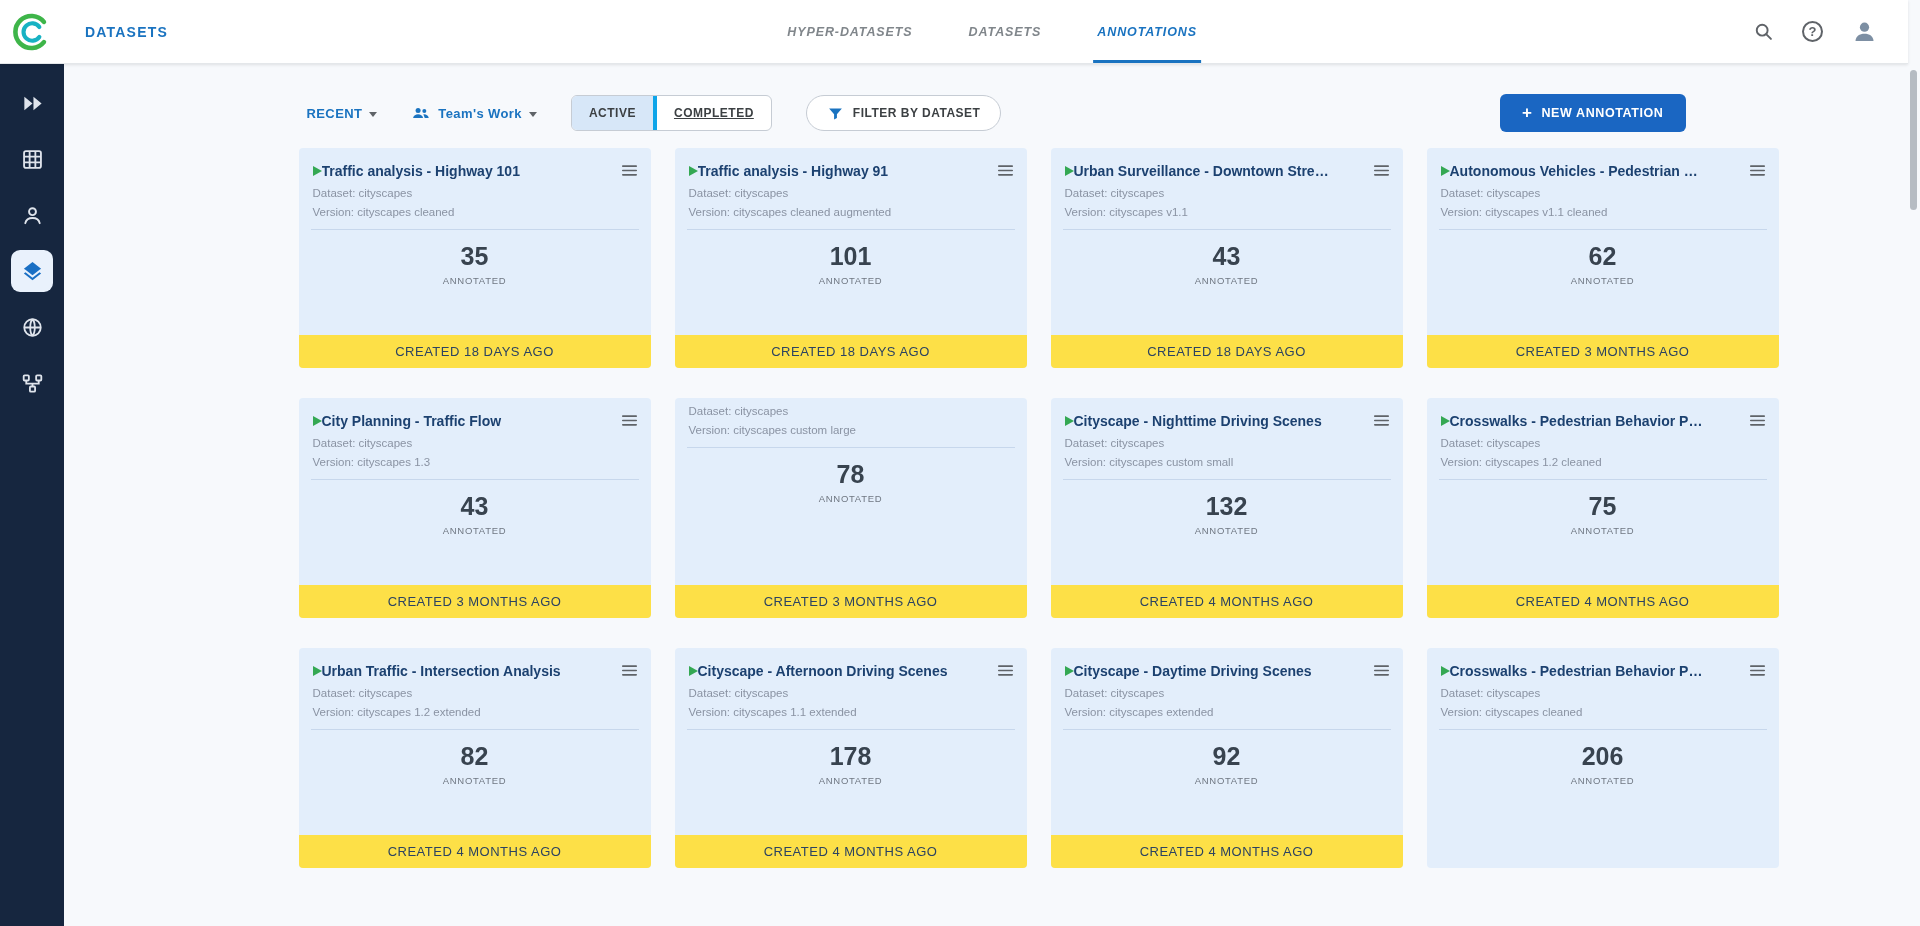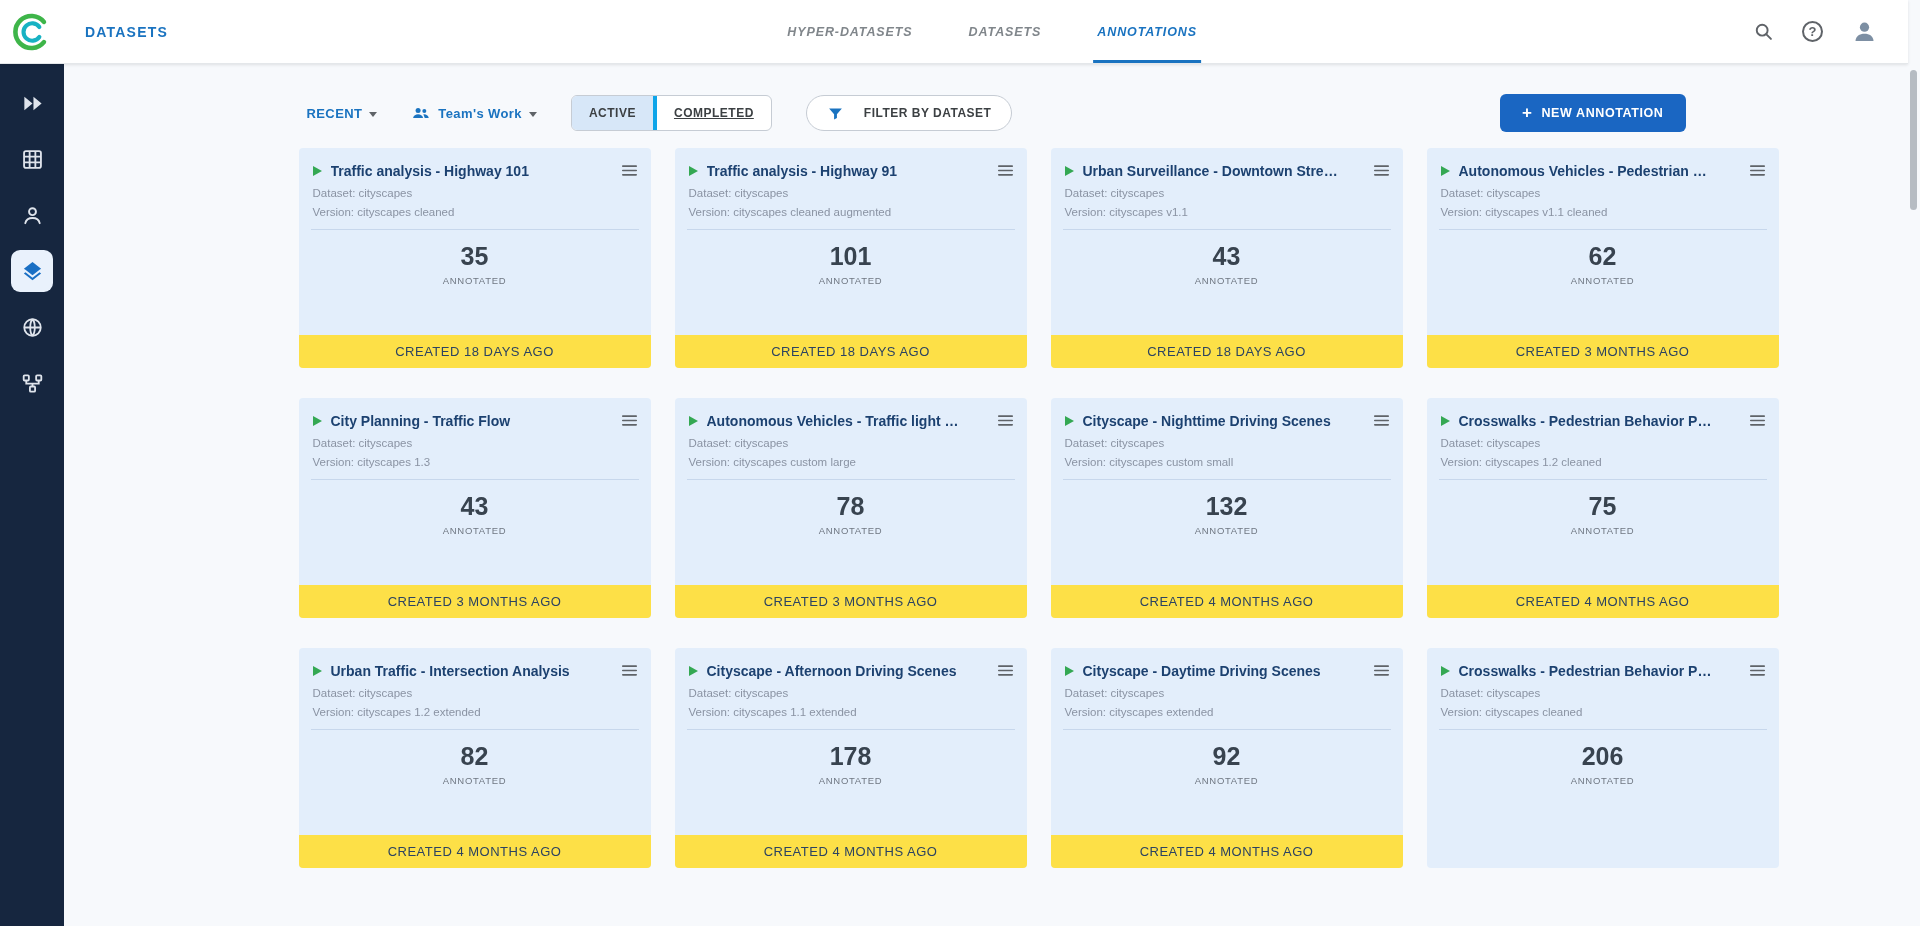--- a/index.html
+++ b/index.html
@@ -40,32 +40,32 @@
   .dd-label { font-size:13px; font-weight:600; letter-spacing:.4px; }
   .caret { width:0; height:0; border-left:4.5px solid transparent; border-right:4.5px solid transparent;
            border-top:5px solid #5f6368; margin-top:2px; }
   .scope-dd { margin-left:34px; }
   .seg-control { display:flex; border:1px solid #c6ccd4; border-radius:6px; overflow:hidden;
                  background:#ffffff; height:36px; margin-left:34px; cursor:pointer; }
   .seg { padding:0 17px; line-height:34px; font-size:12px; font-weight:700; letter-spacing:.5px; color:#3c4043; }
   .seg.active { background:#d7e7f8; }
   .seg + .seg { border-left:4px solid #0ea5e9;text-decoration:underline; }
   .filter-btn { margin-left:34px; height:36px; border:1px solid #c6ccd4; border-radius:18px; background:#ffffff;
-                display:flex; align-items:center; gap:20px; padding:11px 20px; font-size:12px; font-weight:700;
+                display:flex; align-items:center; gap:9px; padding:11px 20px; font-size:12px; font-weight:700;
                 letter-spacing:.5px; color:#3c4043; cursor:pointer; }
   .new-btn { margin-left:auto; height:38px; background:#1a66c2; border-radius:6px; color:#ffffff;
              font-size:12.5px; font-weight:700; letter-spacing:.6px; padding:0 22px;
              display:flex; align-items:center; gap:9px; cursor:pointer; border:none; }
   .new-btn .plus { font-size:17px; font-weight:700; line-height:1; margin-top:-1px; }
 
   
   .cards-grid { margin-top:16px; display:grid; grid-template-columns:repeat(4, 352px); gap:30px 24px; }
   .card { height:220px; background:#e3eefb; border-radius:4px; display:flex; flex-direction:column;
           cursor:pointer; }
-  .card-head { display:flex; align-items:center; gap:9px; padding:13px 12px 0 14px; }
+  .card-head { display:flex; align-items:center; padding:13px 12px 0 14px; }
   .play-icon { width:0; height:0; border-left:9px solid #34a853; border-top:5.5px solid transparent;
                border-bottom:5.5px solid transparent; flex:none; }
   .card-title { font-size:14px; font-weight:700; color:#1c4170; white-space:nowrap; overflow:hidden;
                 text-overflow:ellipsis; flex:1; }
   .menu-icon { color:#5f6368; flex:none; display:flex; }
   .card-sub { font-size:11.5px; color:#8a93a3; padding:7px 14px 0 14px; white-space:nowrap; overflow:hidden; text-overflow:ellipsis; }
   .card-divider { margin:11px 12px 0 12px; border-bottom:1px solid #c7d7ec; }
   .card-count { text-align:center; font-size:25px; font-weight:700; color:#38434f; margin-top:12px; }
   .card-annot { text-align:center; font-size:9.5px; color:#6f7782; letter-spacing:.7px; margin-top:4px; }
   .card-footer { margin-top:auto; height:33px; background:#fde047; border-radius:0 0 4px 4px;
@@ -276,29 +276,20 @@
           </div>
           <div class="card-sub">Dataset: cityscapes</div>
           <div class="card-sub">Version: cityscapes 1.3</div>
           <div class="card-divider"></div>
           <div class="card-count">43</div>
           <div class="card-annot">ANNOTATED</div>
           <div class="card-footer">CREATED 3 MONTHS AGO</div>
         </article>
 
         <article class="card">
-          <div class="card-head">
-            <span class="play-icon"></span>
-            <h3 class="card-title">Autonomous Vehicles - Traffic light …</h3>
-            <span class="menu-icon">
-              <svg viewBox="0 0 24 24" width="19" height="19" fill="none" stroke="currentColor" stroke-width="2" stroke-linecap="round">
-                <path d="M3.5 6.5h17M3.5 12h17M3.5 17.5h17"></path>
-              </svg>
-            </span>
-          </div>
           <div class="card-sub">Dataset: cityscapes</div>
           <div class="card-sub">Version: cityscapes custom large</div>
           <div class="card-divider"></div>
           <div class="card-count">78</div>
           <div class="card-annot">ANNOTATED</div>
           <div class="card-footer">CREATED 3 MONTHS AGO</div>
         </article>
 
         <article class="card">
           <div class="card-head">

